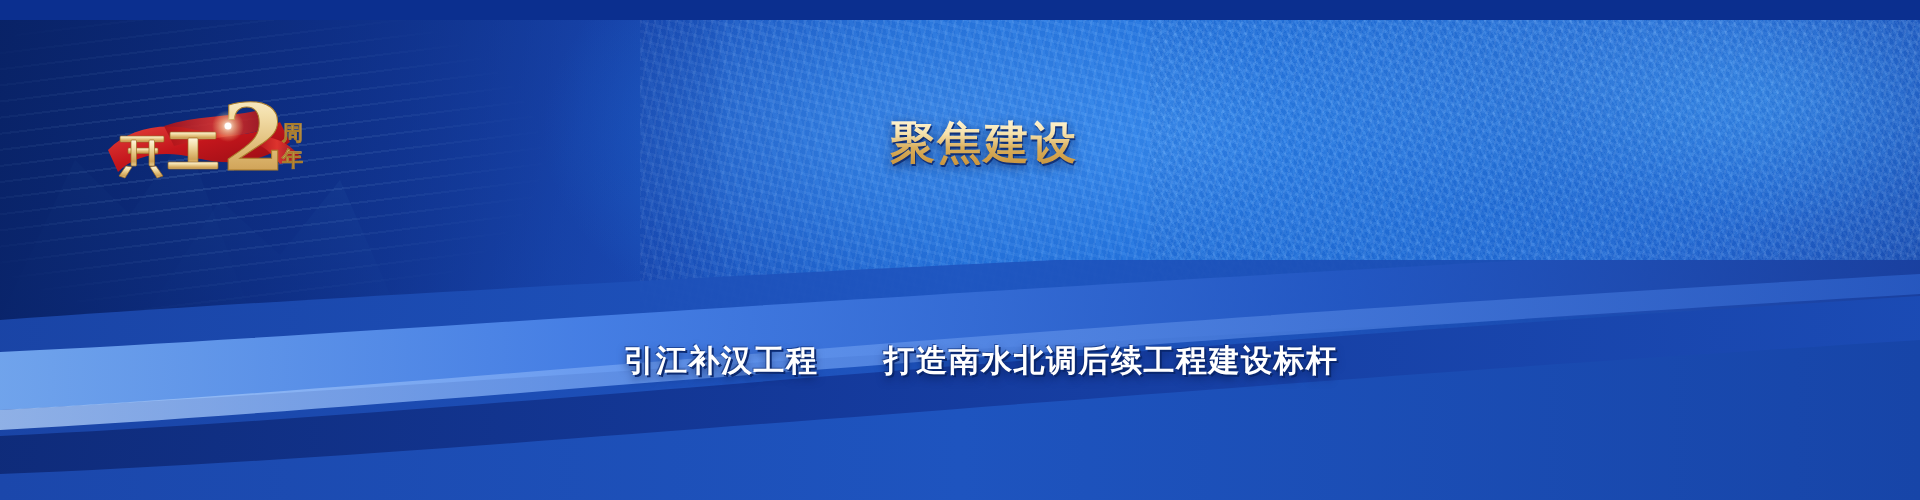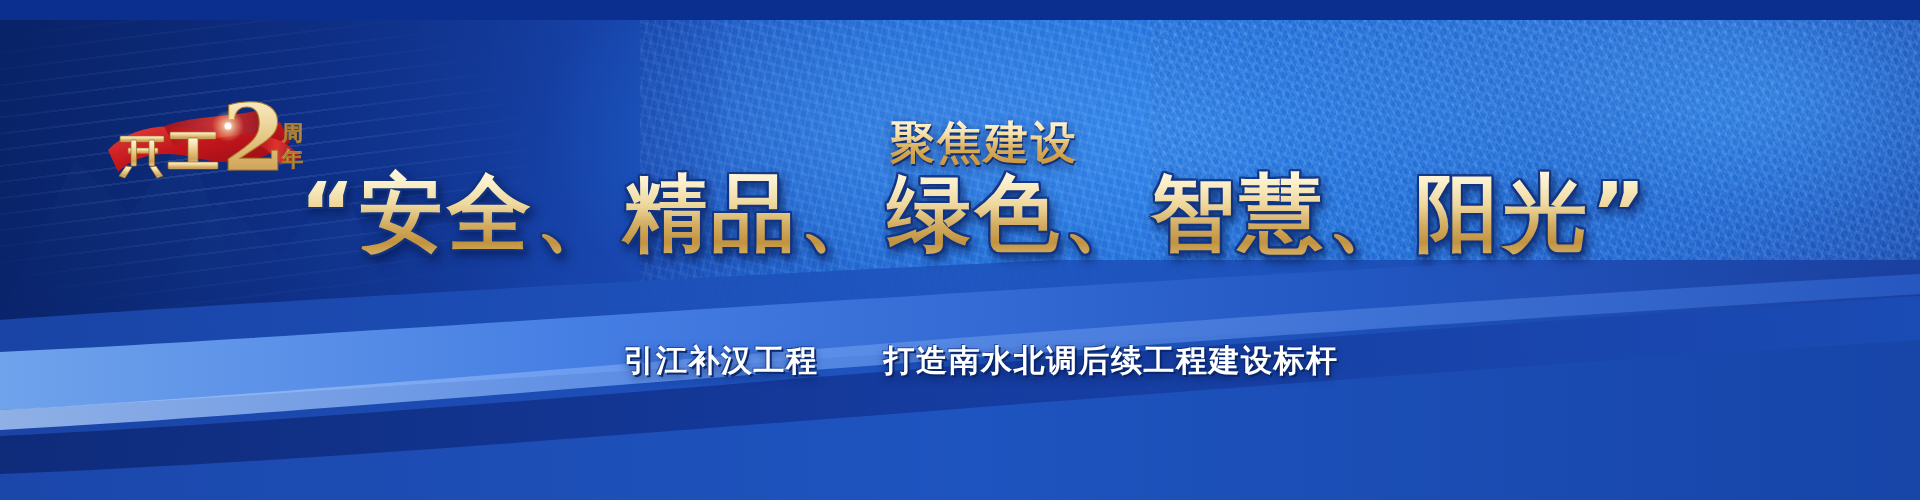--- a/index.html
+++ b/index.html
@@ -244,19 +244,16 @@
       <circle cx="124" cy="48" r="16" fill="url(#sparkG)"></circle>
       <circle cx="124" cy="48" r="3.5" fill="#ffffff" opacity=".95"></circle>
 
       <text x="178" y="62" font-family="'DejaVu Sans','Liberation Sans',sans-serif" font-size="21" font-weight="700" fill="url(#goldG)" stroke="#a97c2c" stroke-width=".5">周</text>
       <text x="178" y="88" font-family="'DejaVu Sans','Liberation Sans',sans-serif" font-size="21" font-weight="700" fill="url(#goldG)" stroke="#a97c2c" stroke-width=".5">年</text>
     </svg>
   </div>
 
   <div class="eyebrow">聚焦建设</div>
 
-  <div class="headline">
-    <span class="gold">“安全、精品、绿色、智慧、阳光”</span>
-  </div>
 
   <div class="subtitle">引江补汉工程　　打造南水北调后续工程建设标杆</div>
 
 </div>
 
 </body></html>

